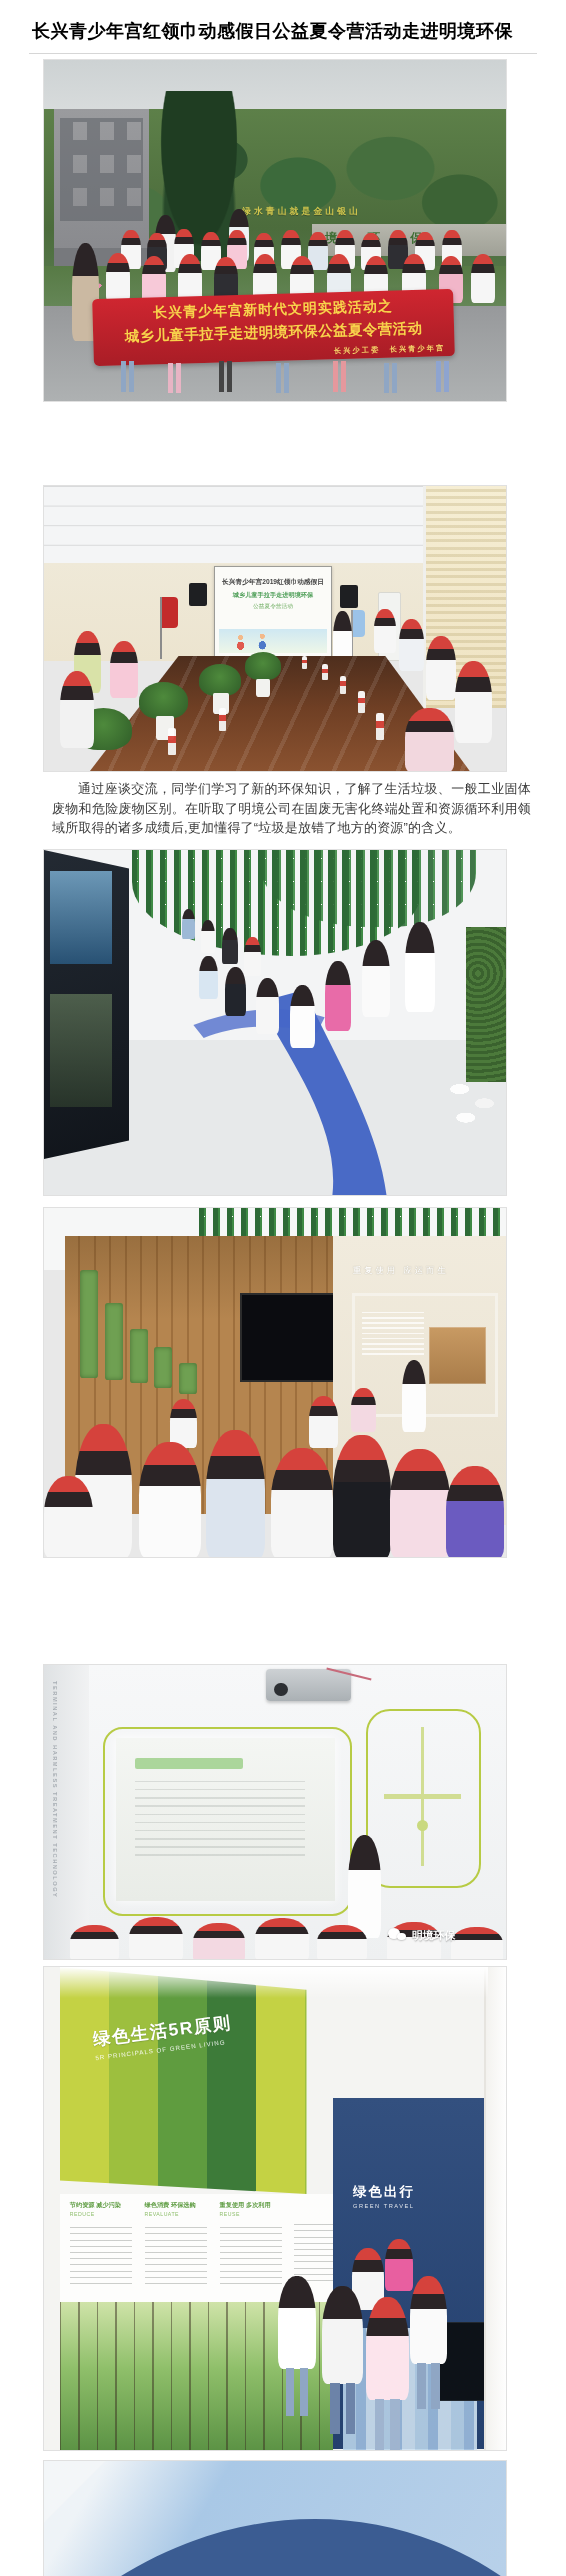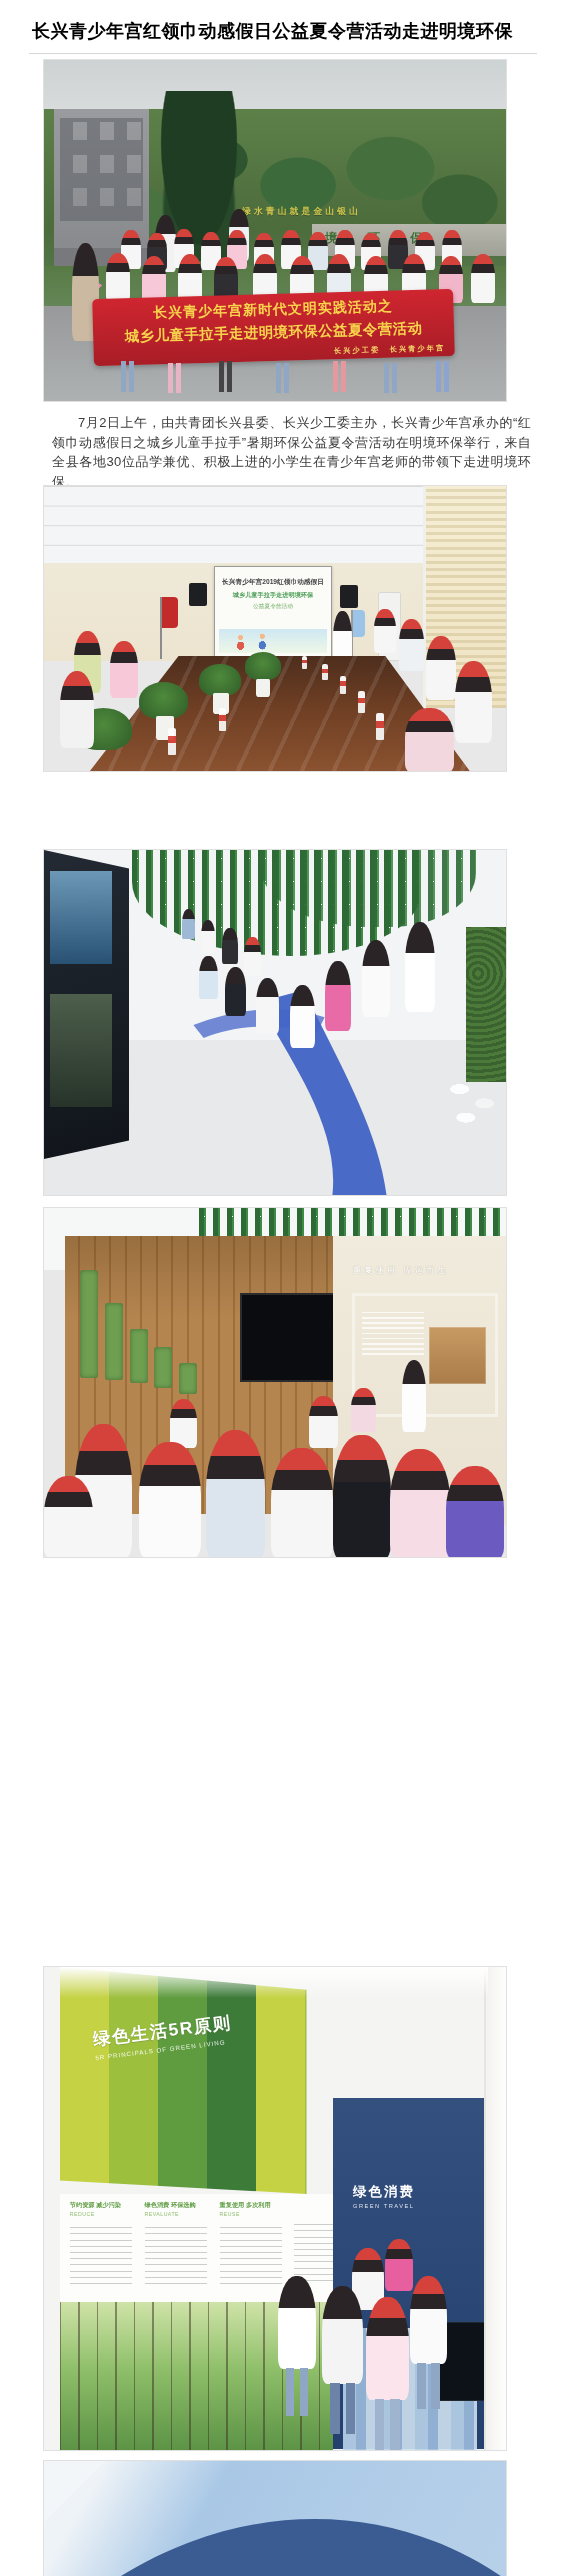--- a/index.html
+++ b/index.html
@@ -259,21 +259,20 @@
     </div>
     <i class="legpair" style="left:77px;top:301px;width:13.4px;height:31px"></i>
     <i class="legpair" style="left:124px;top:303px;width:13.4px;height:30px;--l:#e8b4c4"></i>
     <i class="legpair" style="left:175px;top:301px;width:13.4px;height:31px;--l:#444"></i>
     <i class="legpair" style="left:232px;top:303px;width:13.4px;height:30px"></i>
     <i class="legpair" style="left:289px;top:301px;width:13.4px;height:31px;--l:#e5989d"></i>
     <i class="legpair" style="left:340px;top:303px;width:13.4px;height:30px"></i>
     <i class="legpair" style="left:392px;top:301px;width:13.4px;height:31px;--l:#8ea4d0"></i>
   </div>
 
-  <div class="para" id="para1">7月2日上午，由共青团长兴县委、长兴少工委主办，长兴青少年宫承办的“红领巾动感假日之城乡儿童手拉手”暑期环保公益夏令营活动在明境环保举行，来自全县各地30位品学兼优、积极上进的小学生在青少年宫老师的带领下走进明境环保。</div>
 
   <div class="photo" id="photo2">
     <div class="ly ceil2"></div>
     <div class="ly wall2"></div>
     <div class="ly win2"></div>
     <div class="ly spk" style="left:145px;top:97px"></div>
     <div class="ly spk" style="left:296px;top:99px"></div>
     <div class="ly screen2">
       <div class="s1">长兴青少年宫2019红领巾动感假日</div>
       <div class="s2">城乡儿童手拉手走进明境环保</div>
@@ -302,20 +301,21 @@
     <i class="fig" style="left:30px;top:145px;width:27px;height:62px;--s:#d9e2a8"></i>
     <i class="fig" style="left:66px;top:155px;width:28px;height:57px;--s:#f7c9d8"></i>
     <i class="fig" style="left:15.5px;top:185px;width:34px;height:77px;--s:#f2f2f2"></i>
     <i class="fig" style="left:330px;top:123px;width:21.6px;height:44px"></i>
     <i class="fig" style="left:355px;top:133px;width:25px;height:52px;--s:#eef1f4"></i>
     <i class="fig" style="left:382px;top:150px;width:30px;height:64px"></i>
     <i class="fig" style="left:411px;top:175px;width:37px;height:82px;--s:#f6f6f6"></i>
     <i class="fig" style="left:361px;top:222px;width:49px;height:64px;--s:#f2d7de"></i>
   </div>
 
+  <div class="para" id="para2">通过座谈交流，同学们学习了新的环保知识，了解了生活垃圾、一般工业固体废物和危险废物区别。在听取了明境公司在固废无害化终端处置和资源循环利用领域所取得的诸多成绩后,更加懂得了“垃圾是放错了地方的资源”的含义。</div>
 
   <div class="photo" id="photo3">
     <div class="ly hall3"></div>
     <svg class="ly" style="left:0;top:0" width="462" height="345" viewBox="0 0 897 670">
       <path d="M560,670 C575,530 470,400 418,295 L505,272 C562,395 648,535 665,670 Z" fill="#3c5ec2" opacity="0.92"></path>
       <path d="M290,340 C380,305 470,300 545,325 L530,355 C455,335 370,340 310,365 Z" fill="#4566c8" opacity="0.75"></path>
     </svg>
     <div class="ly bamboo bam3a"></div>
     <div class="ly bamboo bam3b"></div>
     <div class="ly screens3"></div>
@@ -355,20 +355,42 @@
     <i class="fig" style="left:95px;top:234px;width:62px;height:116px;--s:#fbfbfb"></i>
     <i class="fig" style="left:162px;top:222px;width:59px;height:129px;--s:#dce4ee"></i>
     <i class="fig" style="left:227px;top:240px;width:62px;height:111px"></i>
     <i class="fig" style="left:289px;top:227px;width:58px;height:124px;--s:#1c1d22"></i>
     <i class="fig" style="left:346px;top:241px;width:60px;height:109px;--s:#f5dce5"></i>
     <i class="fig" style="left:402px;top:258px;width:58px;height:93px;--s:#6b5bc0"></i>
     <i class="fig" style="left:0px;top:268px;width:49px;height:82px;--s:#f6f6f6"></i>
   </div>
 
 
+  <div class="photo" id="photo5">
+    <div class="ly room5"></div>
+    <div class="ly lwall5"></div>
+    <div class="ly vtext5">TERMINAL AND HARMLESS TREATMENT TECHNOLOGY</div>
+    <div class="ly proj5"></div>
+    <div class="ly gframe gf5a"></div>
+    <div class="ly gframe gf5b"></div>
+    <div class="ly screen5"></div>
+    <div class="ly circuit5"></div>
+    <i class="fig nocap" style="left:304px;top:170px;width:33px;height:103px;--s:#fdfdfd"></i>
+    <i class="fig" style="left:26px;top:260px;width:49px;height:36px"></i>
+    <i class="fig" style="left:85px;top:252px;width:54px;height:44px"></i>
+    <i class="fig" style="left:149px;top:258px;width:52px;height:39px;--s:#f3d9e2"></i>
+    <i class="fig" style="left:211px;top:253px;width:54px;height:43px"></i>
+    <i class="fig" style="left:273px;top:260px;width:50px;height:36px"></i>
+    <i class="fig" style="left:343px;top:257px;width:54px;height:40px"></i>
+    <i class="fig" style="left:407px;top:262px;width:52px;height:35px"></i>
+    <div class="ly wm5">
+      <span class="wmicon"></span>
+      <span class="wmtext">明境环保</span>
+    </div>
+  </div>
 
   <div class="photo" id="photo6">
     <div class="ly" style="left:0;top:0;right:0;bottom:0;background:#f4f4f2"></div>
     <div class="ly gwall6"></div>
     <div class="ly gtitle6">
       <div class="t1">绿色生活5R原则</div>
       <div class="t2">5R PRINCIPALS OF GREEN LIVING</div>
     </div>
     <div class="ly panels6">
       <div class="pcol" style="left:10.3px">
@@ -386,21 +408,21 @@
         <div class="pen">REUSE</div>
         <div class="plines"></div>
       </div>
       <div class="pcol" style="left:234px;width:46px">
         <div class="plines" style="margin-top:17.5px"></div>
       </div>
     </div>
     <div class="ly forest6"></div>
     <div class="ly bluewall6"></div>
     <div class="ly btitle6">
-      <div class="t1">绿色消费</div>
+      <div class="t1">绿色出行</div>
       <div class="t2">GREEN TRAVEL</div>
     </div>
     <div class="ly city6"></div>
     <div class="ly screen6"></div>
     <div class="ly arch6"></div>
     <div class="ly ceil6"></div>
     <i class="fig" style="left:308px;top:281px;width:32px;height:62px"></i>
     <i class="fig" style="left:341px;top:272px;width:28px;height:52px;--s:#e85fa0"></i>
     <i class="fig nocap legs" style="left:234px;top:309px;width:38px;height:93px;--s:#ffffff;--l:#8fa6c4"></i>
     <i class="fig nocap legs" style="left:278px;top:319px;width:41px;height:98px;--s:#f4f4f4;--l:#6c83a8"></i>

